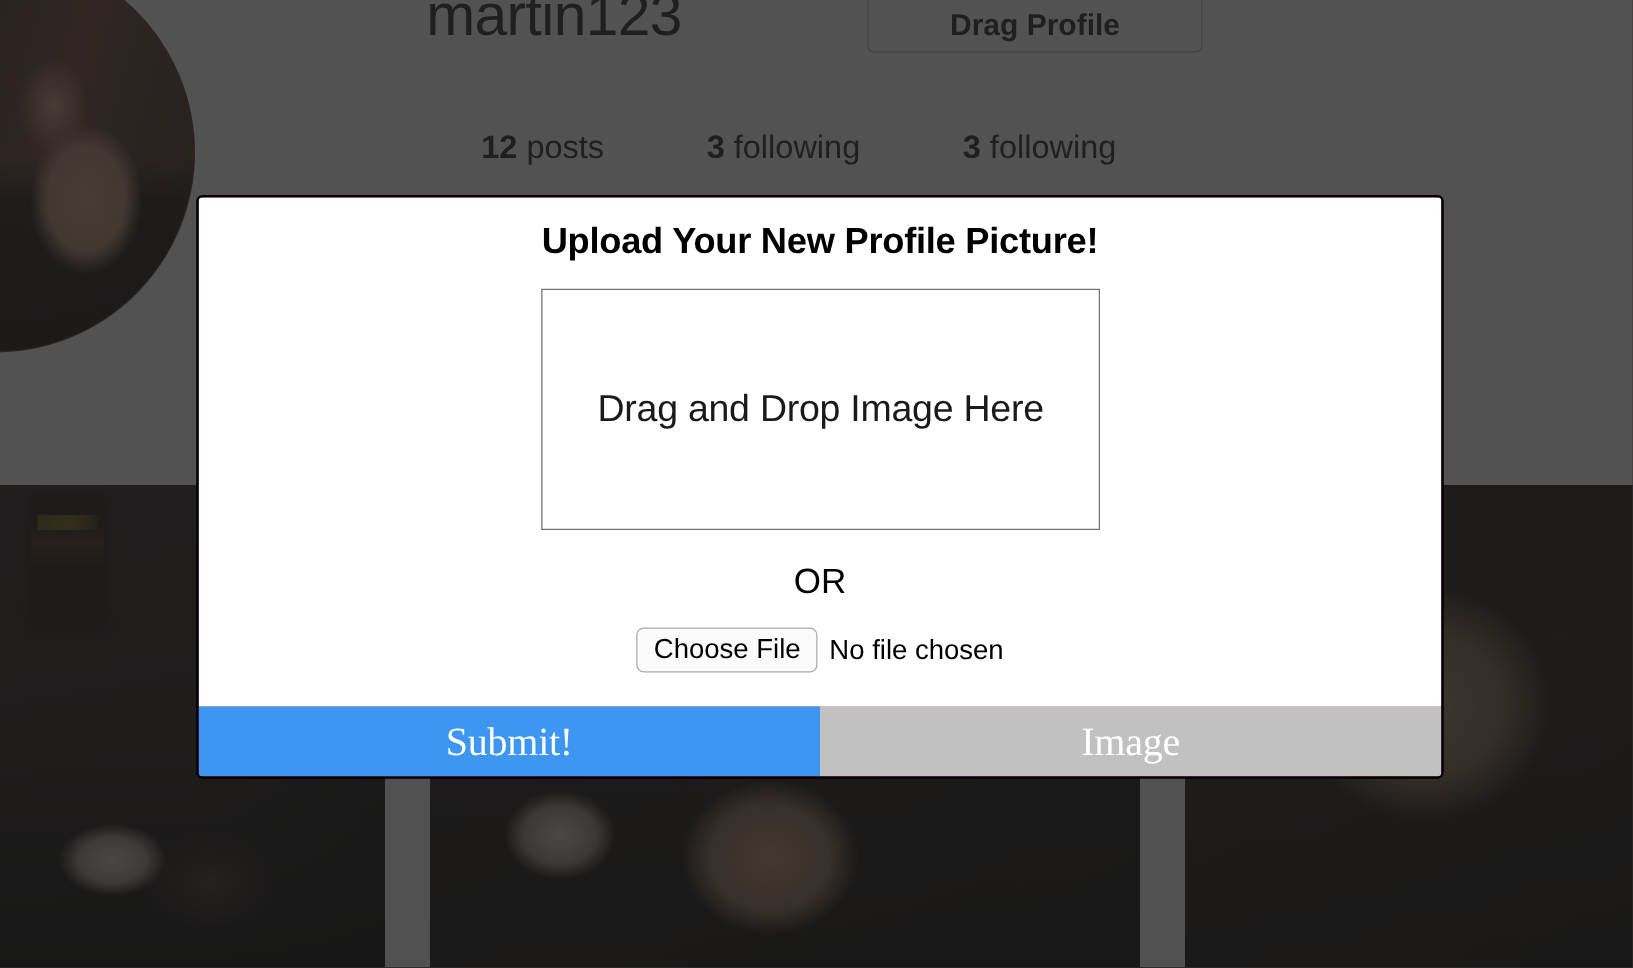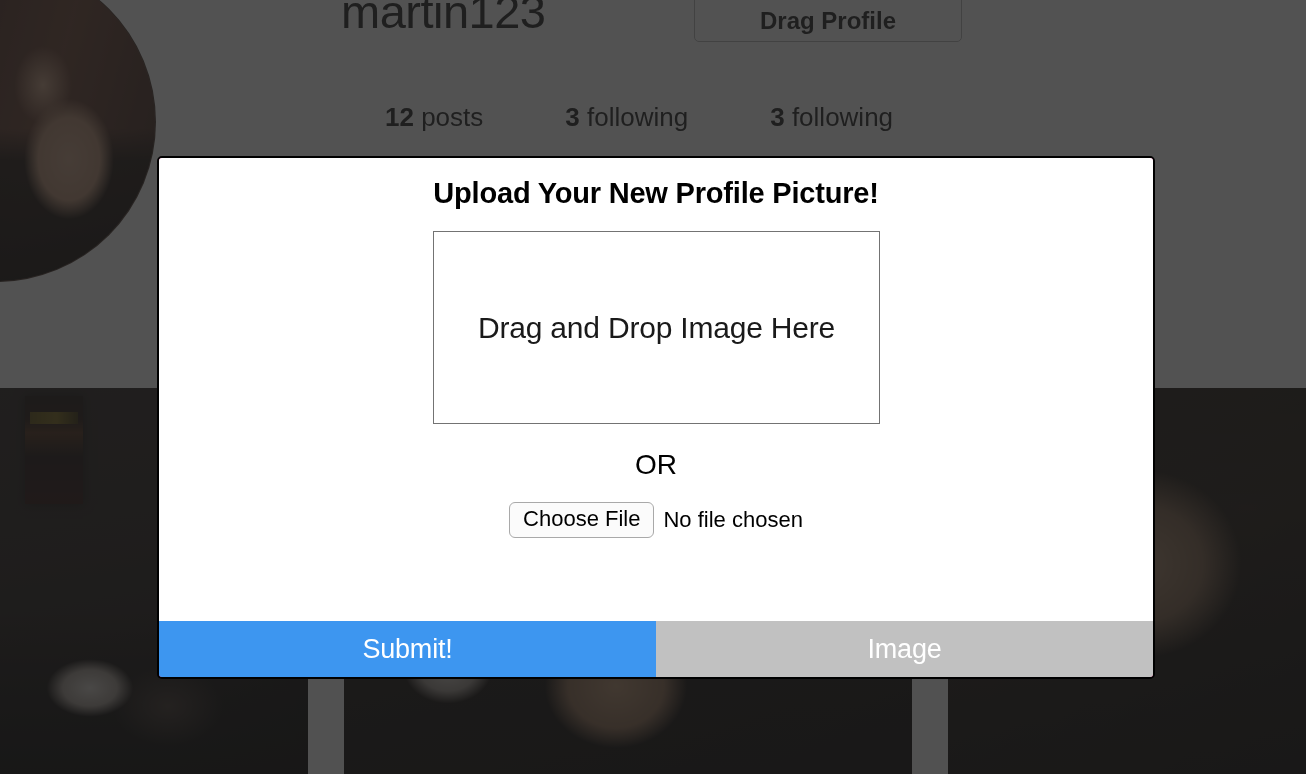--- a/index.html
+++ b/index.html
@@ -203,21 +203,21 @@
     inset: 0;
     background: rgba(30,30,30,0.77);
   }
 
   
   #modal {
     position: absolute;
     left: 157px;
     top: 156px;
     width: 998px;
-    height: 523px;
+    height: 467px;
     background: #ec4899;
     border: 2px solid #000000;
     border-radius: 5px;
     box-sizing: border-box;
     overflow: hidden;
     display: flex;
     flex-direction: column;
   }
 
   #modal-body {
@@ -293,22 +293,22 @@
   }
 
   #modal-footer {
     display: flex;
     height: 56px;
     flex: 0 0 56px;
   }
   .footer-btn {
     flex: 1;
     border: 0;
-    font-family: Liberation Sans, sans-serif;
-    font-size: 27px;
+    font-family: Liberation Serif, serif;
+    font-size: 32px;
     color: #ffffff;
     cursor: pointer;
     display: flex;
     align-items: center;
     justify-content: center;
     letter-spacing: -0.2px;
     text-align: center;
   }
   #submit-button { background: #3d96f0; }
   #cancel-button { background: #c1c1c1; }

